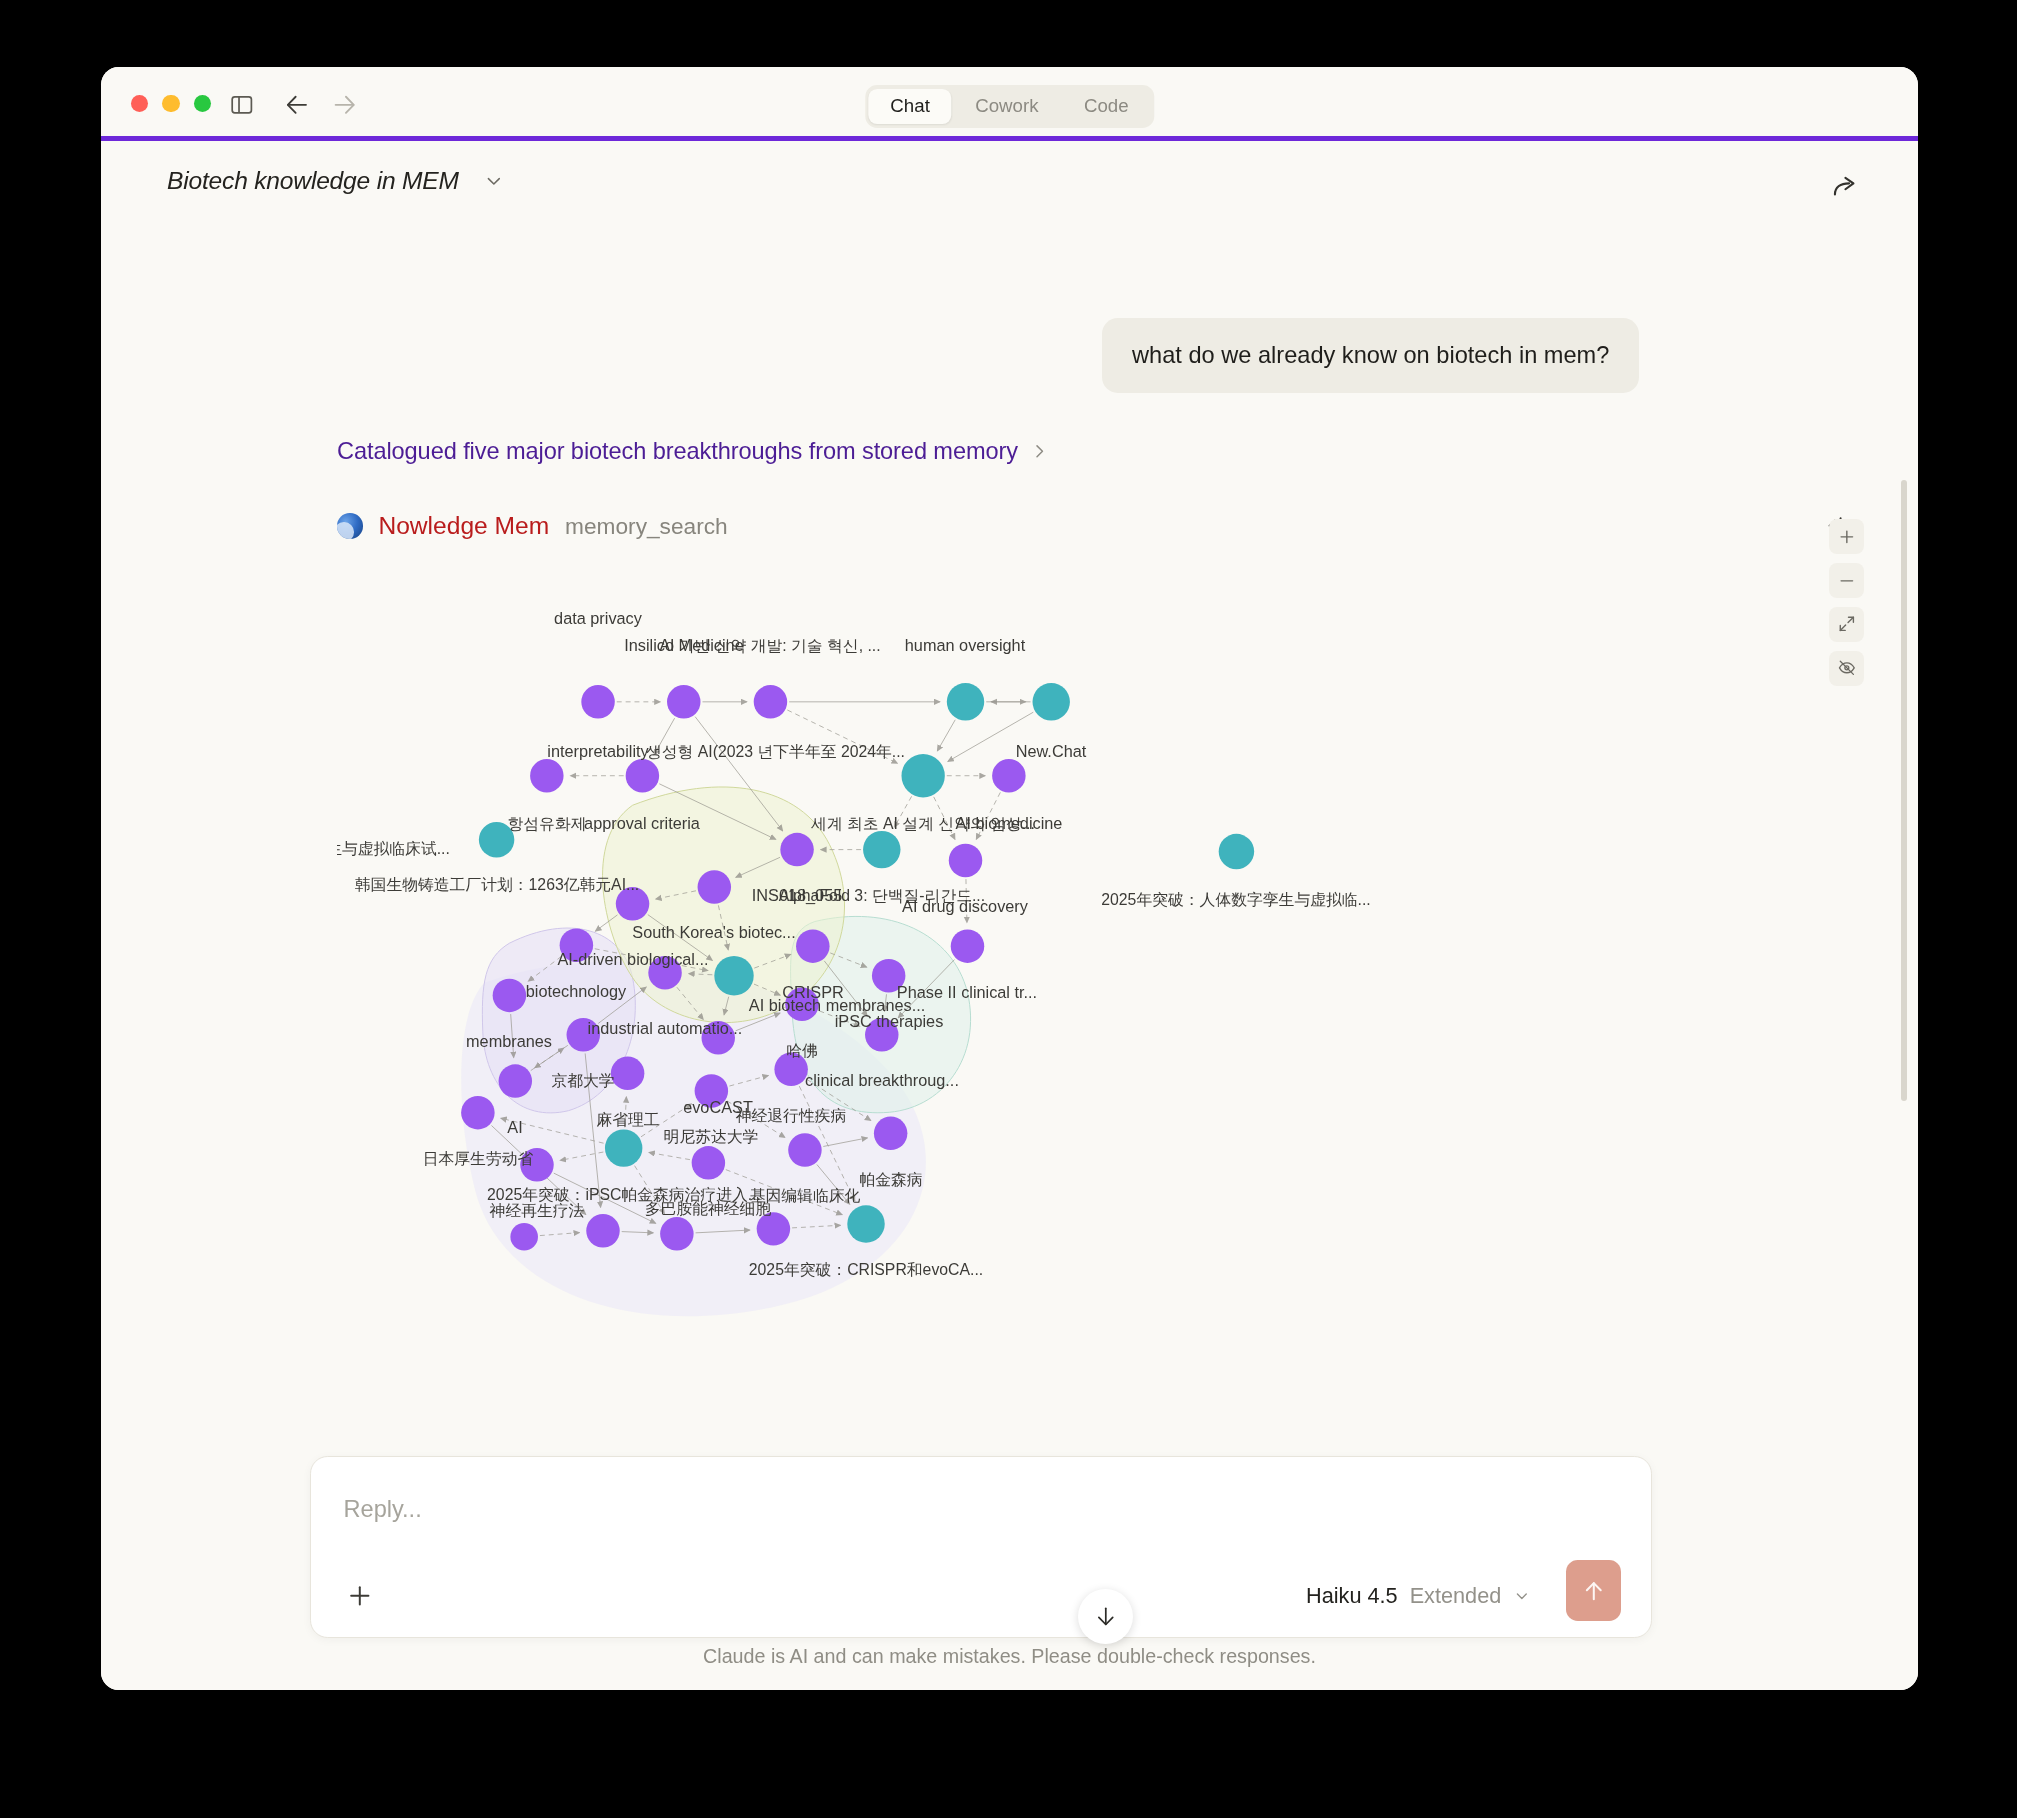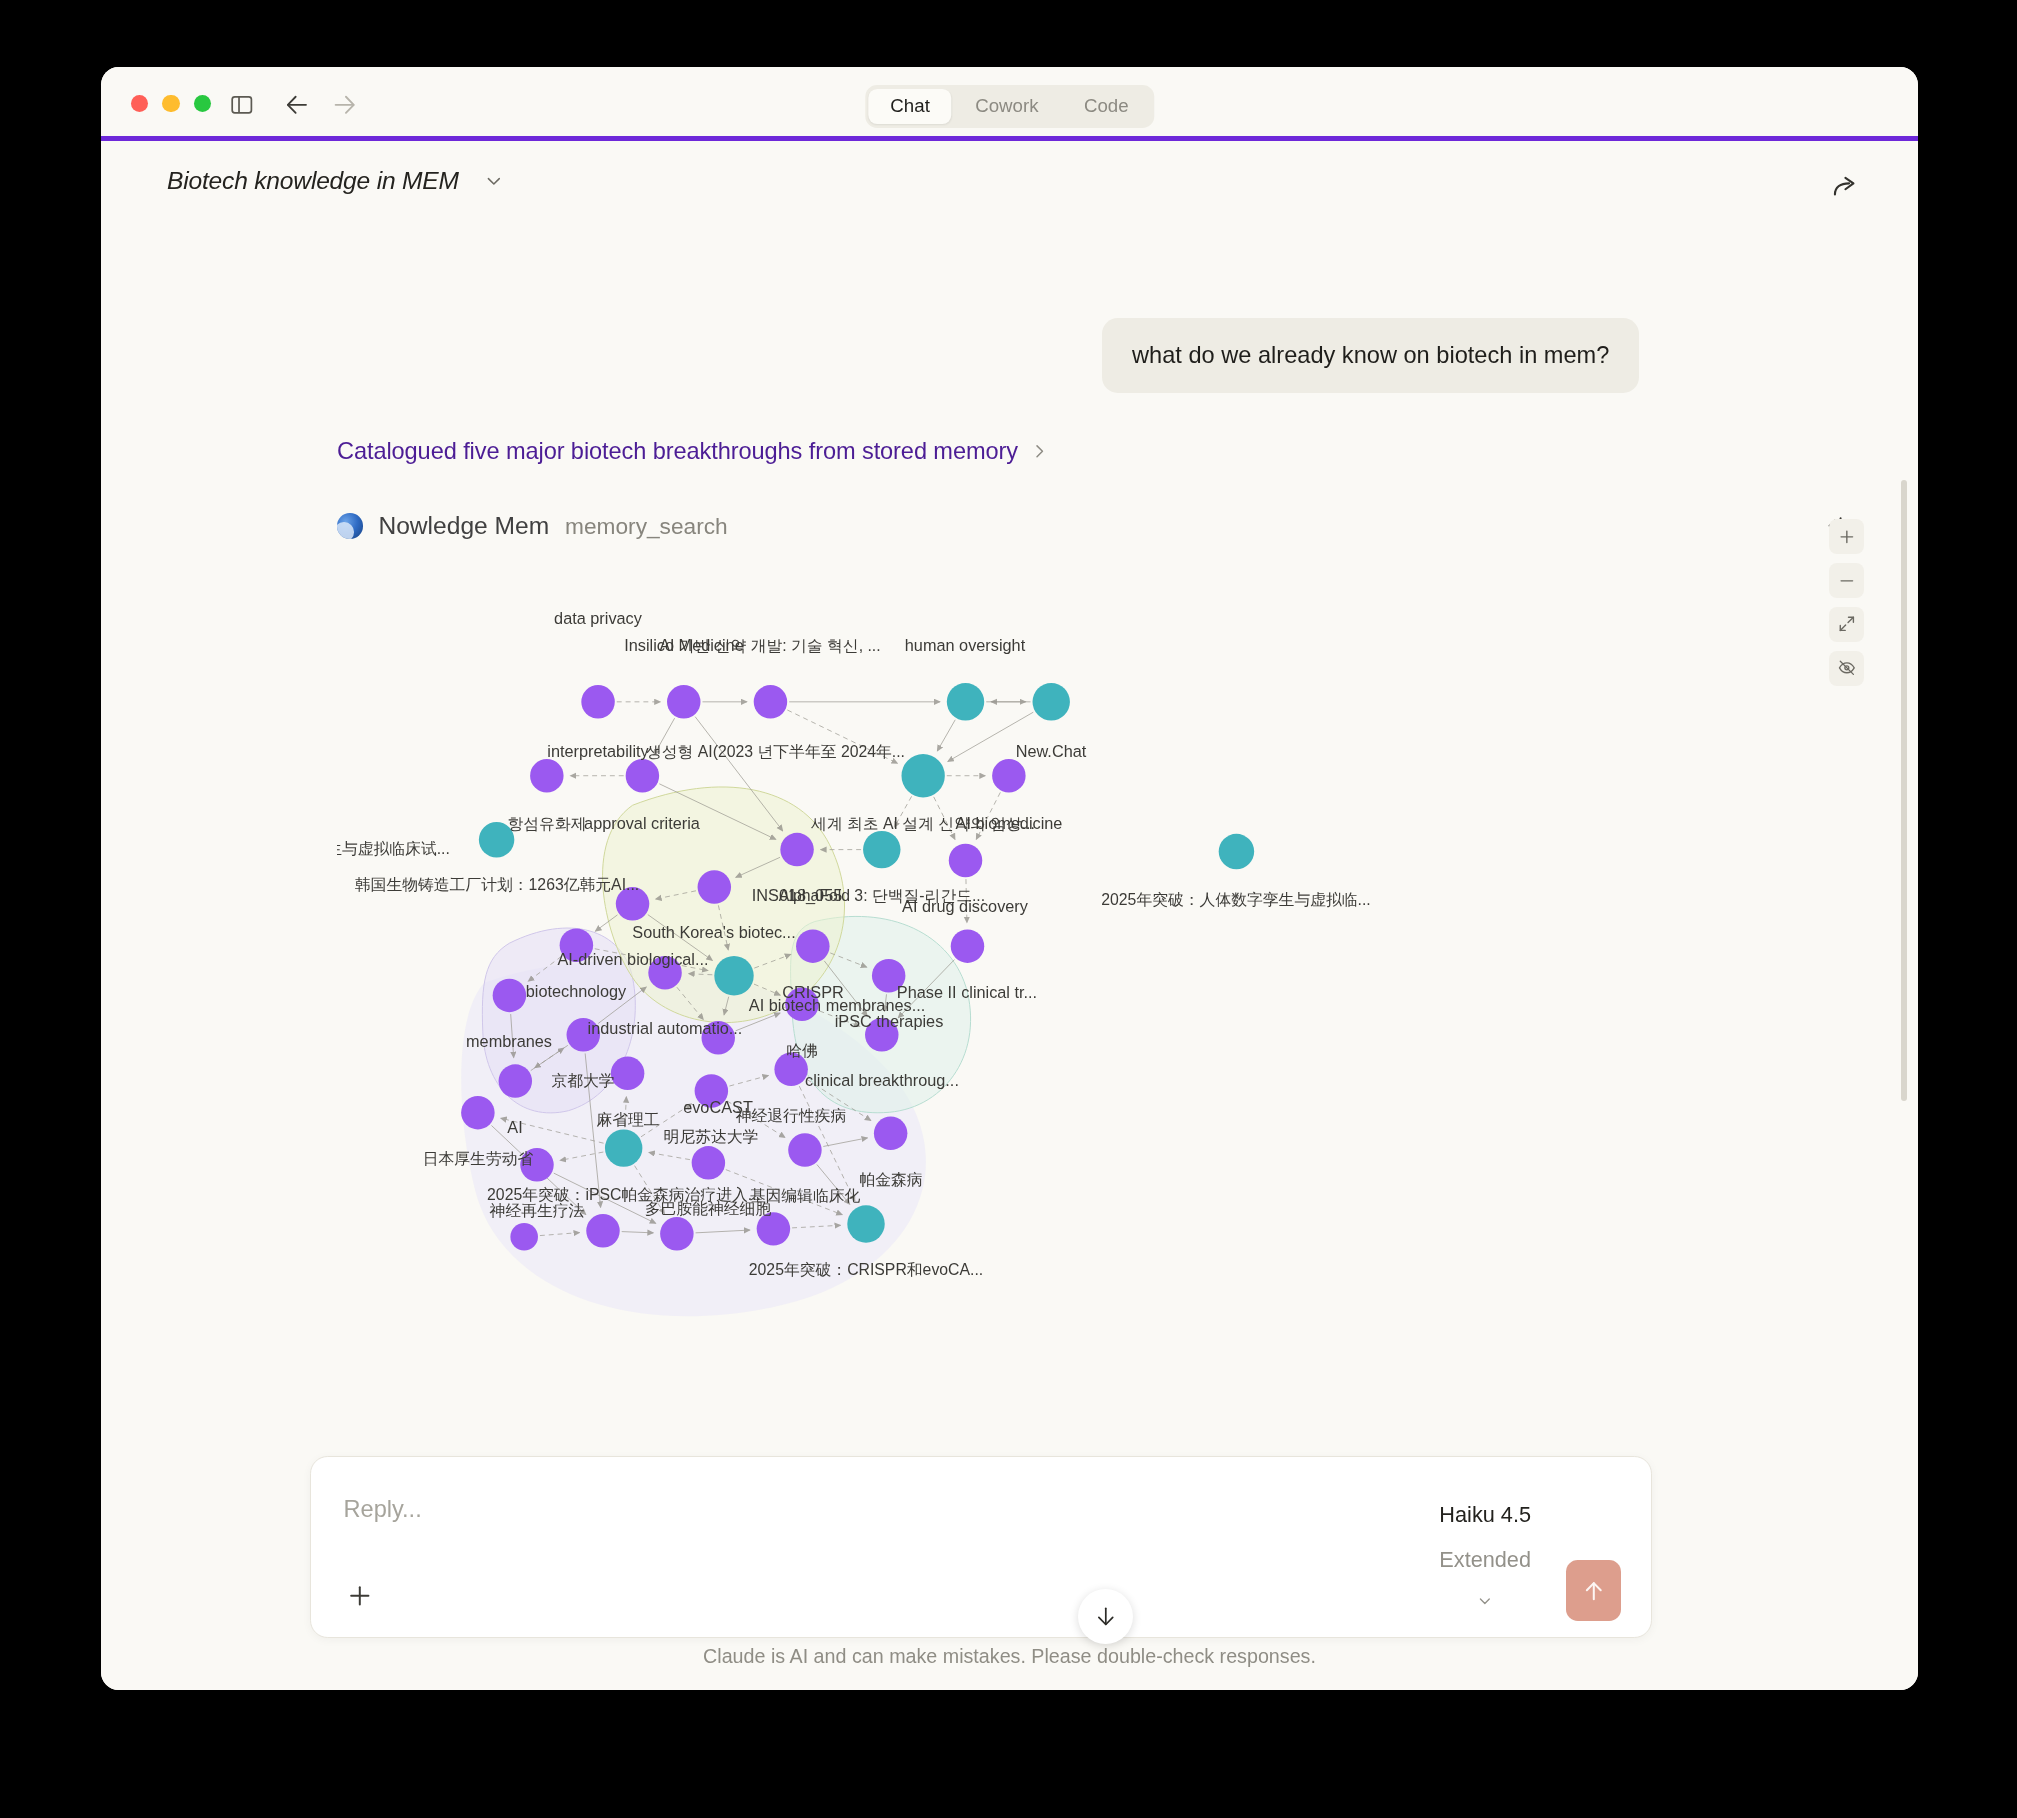--- a/index.html
+++ b/index.html
@@ -131,21 +131,21 @@
   #tool-logo {
     width: 25.6px; height: 25.6px; border-radius: 50%;
     background: radial-gradient(circle at 33% 33%, #6ca4e8 0%, #2f6bc4 48%, #17407f 100%);
     position: relative; overflow: hidden;
   }
   #tool-logo::after {
     content:''; position:absolute; left:-3px; top:8.9px;
     width: 19.7px; height: 19.7px; border-radius: 50%;
     background: #d8e6f8; opacity: .85;
   }
-  #tool-name  { font-size: 24.6px; color: #404040; }
+  #tool-name  { font-size: 24.6px; color: #b91c1c; }
   #tool-fn    { font-size: 22.7px; color: #87857d; }
   #code-toggle {
     position: absolute; right: 61px; top: 273px;
     width: 37px; height: 37px;
     display: flex; align-items: center; justify-content: center;
     color: #3b3a35; font-size: 22.7px;
   }
 
   
   #graph-canvas {
@@ -219,23 +219,22 @@
     font-size: 23.6px; color: #a6a49c;
   }
   #attach-btn {
     position: absolute; left: 29.6px; bottom: 21.7px;
     width: 39px; height: 39px;
     display: flex; align-items: center; justify-content: center;
     color: #3c3b36;
   }
   #model-picker {
     position: absolute; right: 120px; bottom: 27.6px;
-    display: flex; align-items: baseline; gap: 19px;
+    display: flex; align-items: baseline; gap: 12px;
     font-size: 21.7px;
-    flex-direction: column;
   }
   #model-name { color: #23221e; }
   #model-mode { color: #93918a; }
   #model-chevron { color: #93918a; display:flex; align-self:center; }
   #send-btn {
     position: absolute; right: 29.6px; bottom: 15.8px;
     width: 55px; height: 61px;
     border-radius: 11.8px;
     background: #dd9e8d;
     display: flex; align-items: center; justify-content: center;

